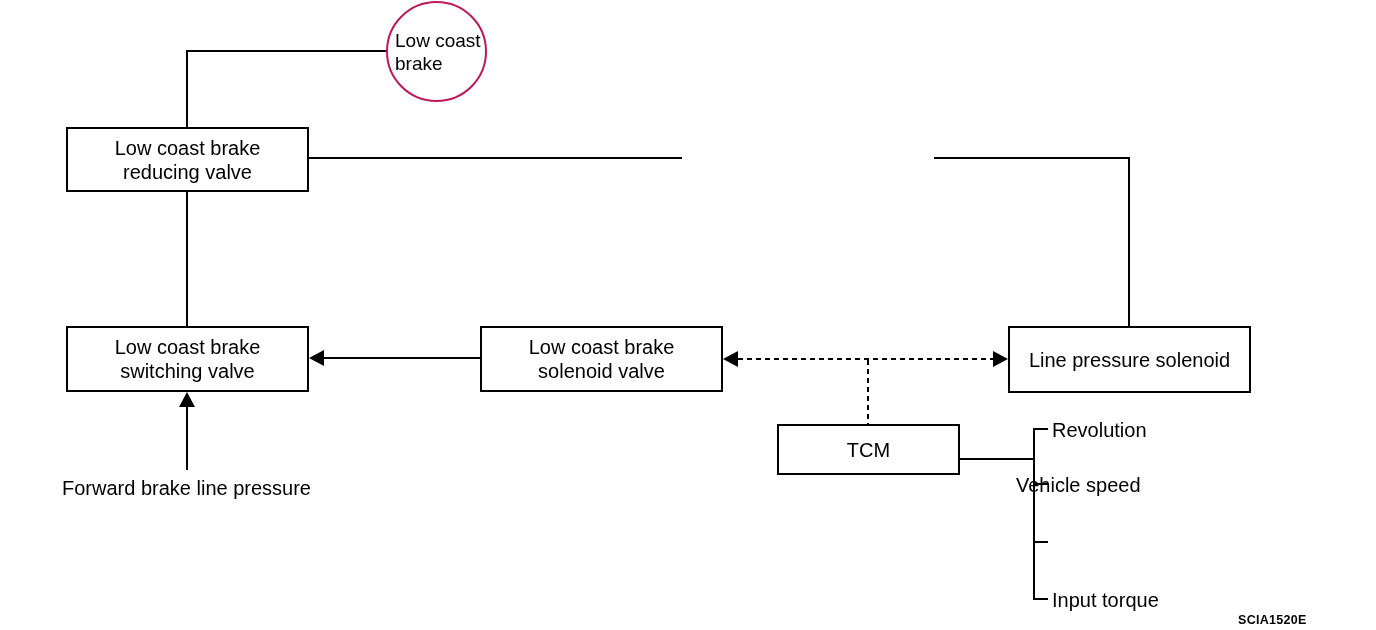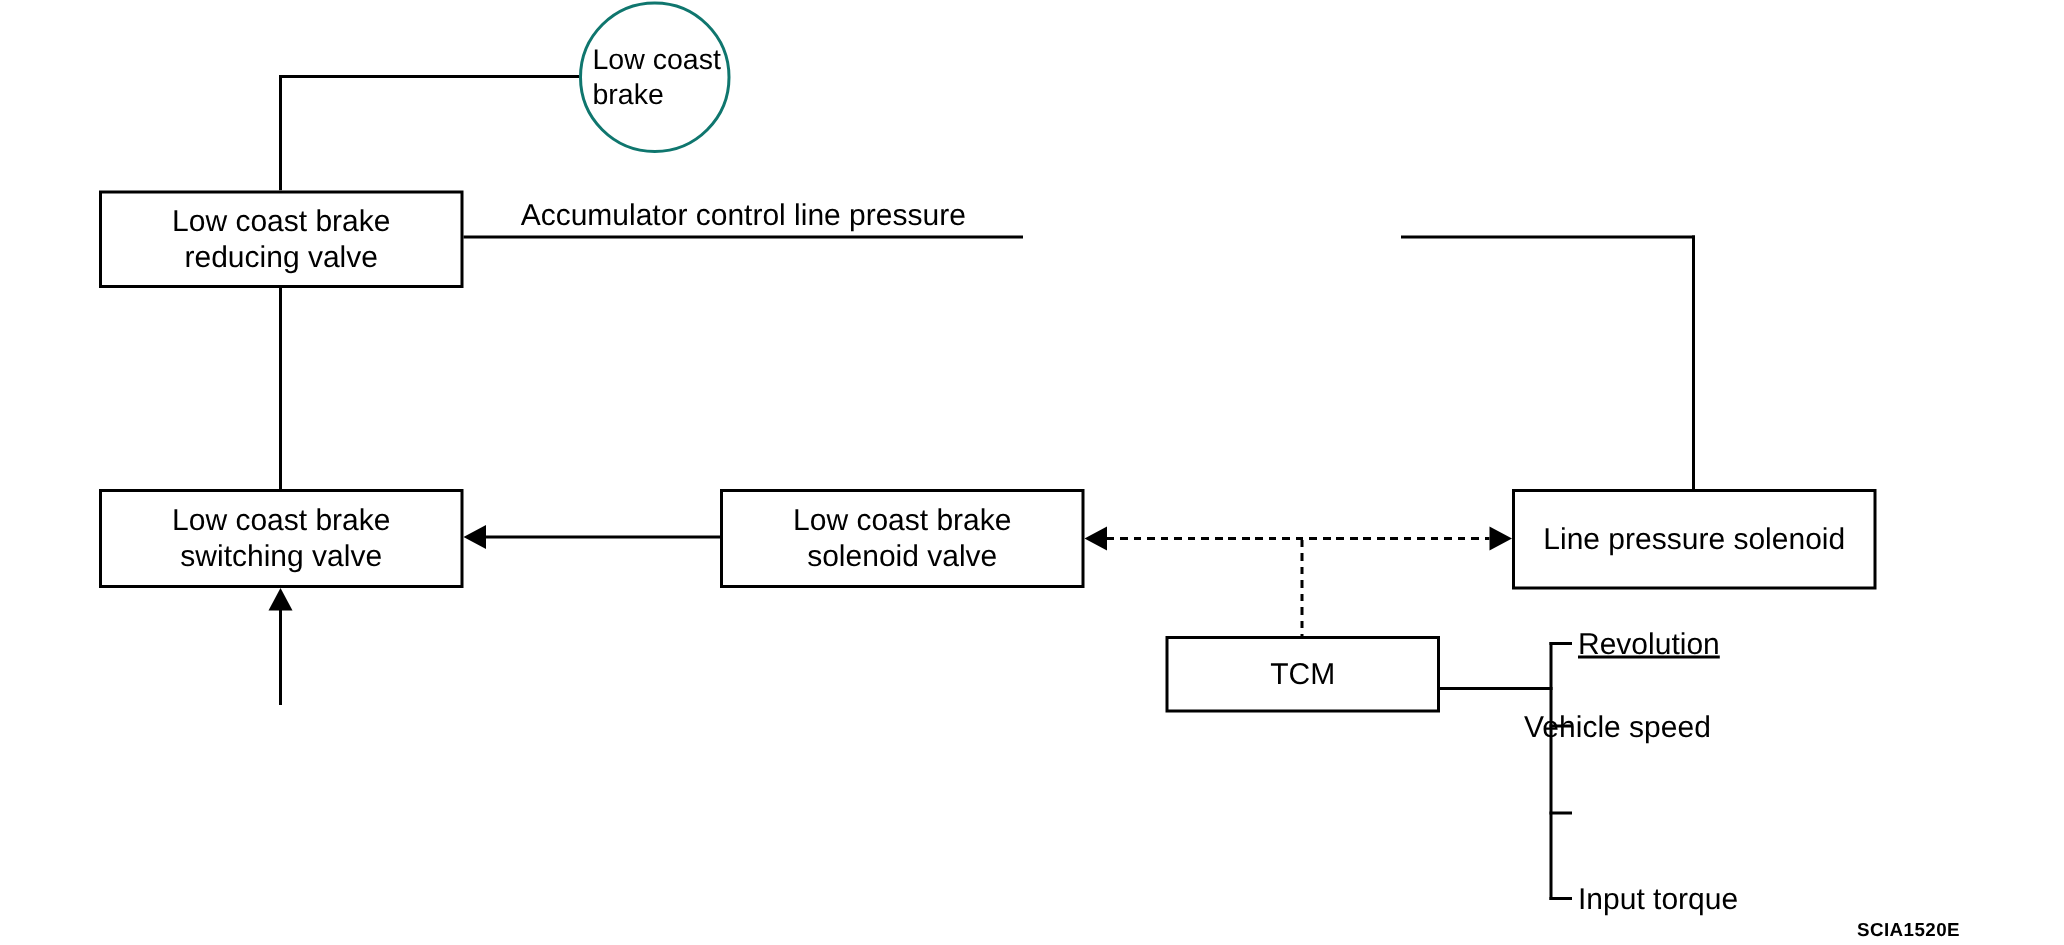--- a/index.html
+++ b/index.html
@@ -20,21 +20,21 @@
     display: flex;
     align-items: center;
     justify-content: center;
     text-align: center;
     font-size: 20px;
     line-height: 24px;
     white-space: pre-line;
   }
   .circle {
     position: absolute;
-    border: 2px solid #0f766e;
+    border: 2px solid #be185d;
     border-radius: 50%;
     background: #fff;
     display: flex;
     flex-direction: column;
     justify-content: center;
     font-size: 19px;
     line-height: 23px;
     white-space: pre-line;
     padding-left: 7px;
   }
@@ -64,21 +64,20 @@
   <div class="circle" style="left:386px; top:1px; width:101px; height:101px;">Low coast
 brake</div>
 
   <div class="hline" style="left:187px; top:50px; width:199px;"></div>
   <div class="vline" style="left:186px; top:50px; height:77px;"></div>
 
   <div class="box" style="left:66px; top:127px; width:243px; height:65px;">Low coast brake
 reducing valve</div>
 
   <div class="hline" style="left:309px; top:157px; width:373px;"></div>
-  <div class="label label-center" style="left:309px; top:133px; width:373px;">Accumulator control line pressure</div>
 
 
   <div class="hline" style="left:934px; top:157px; width:196px;"></div>
   <div class="vline" style="left:1128px; top:157px; height:169px;"></div>
 
   <div class="vline" style="left:186px; top:192px; height:134px;"></div>
 
   <div class="box" style="left:66px; top:326px; width:243px; height:66px;">Low coast brake
 switching valve</div>
 
@@ -93,27 +92,28 @@
   <div class="arr arr-right" style="left:993px; top:351px;"></div>
 
   <div class="box" style="left:1008px; top:326px; width:243px; height:67px;">Line pressure solenoid</div>
 
   <div class="dash-v" style="left:867px; top:360px; height:76px;"></div>
 
   <div class="box" style="left:777px; top:424px; width:183px; height:51px;">TCM</div>
 
   <div class="vline" style="left:186px; top:405px; height:65px;"></div>
   <div class="arr arr-up" style="left:179px; top:392px;"></div>
+  <div class="label" style="left:62px; top:477px;">Forward brake line pressure</div>
 
   <div class="hline" style="left:960px; top:458px; width:75px;"></div>
   <div class="vline" style="left:1033px; top:428px; height:172px;"></div>
   <div class="hline" style="left:1033px; top:428px; width:15px;"></div>
   <div class="hline" style="left:1033px; top:483px; width:15px;"></div>
   <div class="hline" style="left:1033px; top:541px; width:15px;"></div>
   <div class="hline" style="left:1033px; top:598px; width:15px;"></div>
 
-  <div class="label" style="left:1052px; top:419px;text-decoration:underline;">Revolution</div>
+  <div class="label" style="left:1052px; top:419px;">Revolution</div>
   <div class="label" style="left:1016px; top:474px;">Vehicle speed</div>
   <div class="label" style="left:1052px; top:589px;">Input torque</div>
 
   <div class="figcode" style="left:1238px; top:613px;text-align:center;">SCIA1520E</div>
 
 </div>
 
 </body></html>

